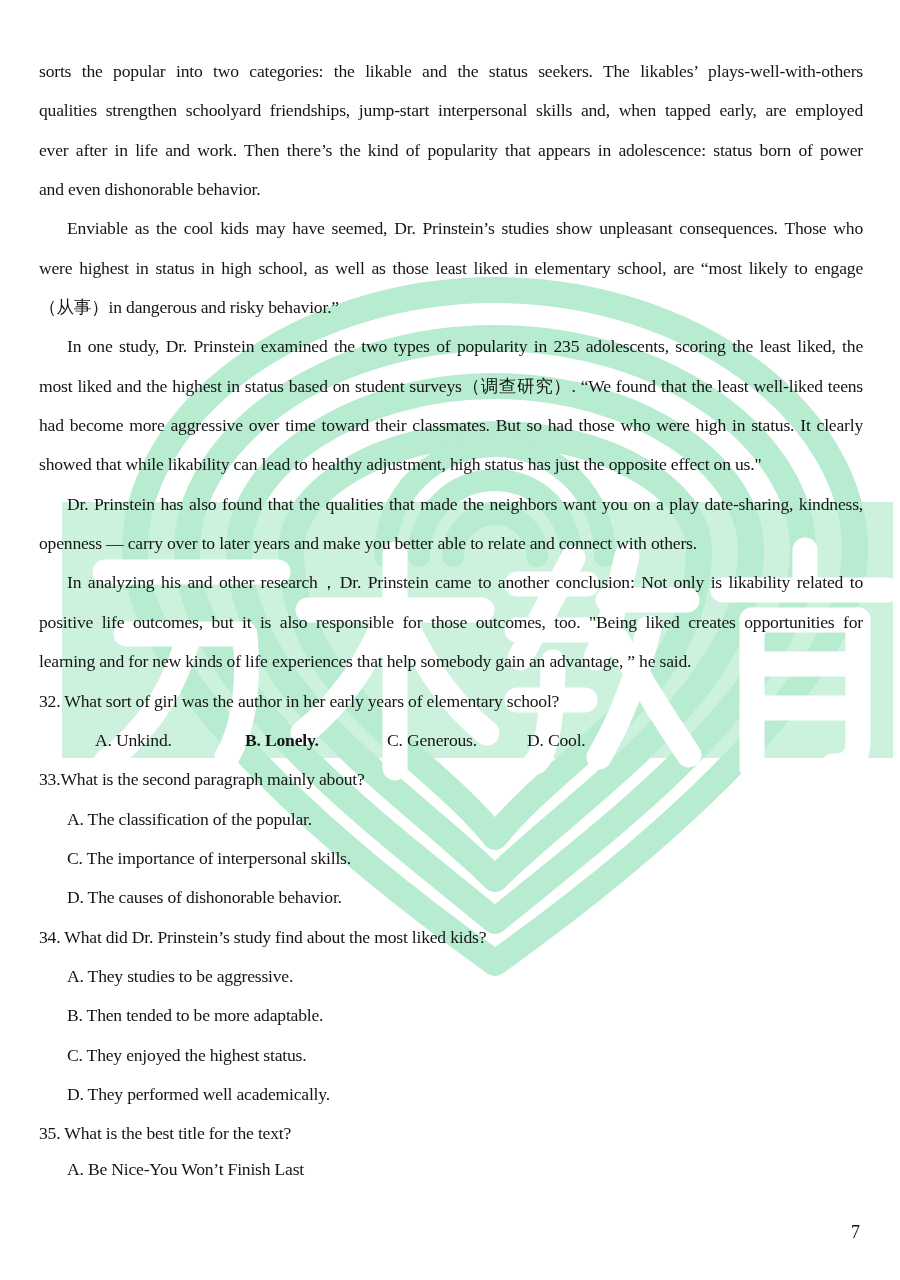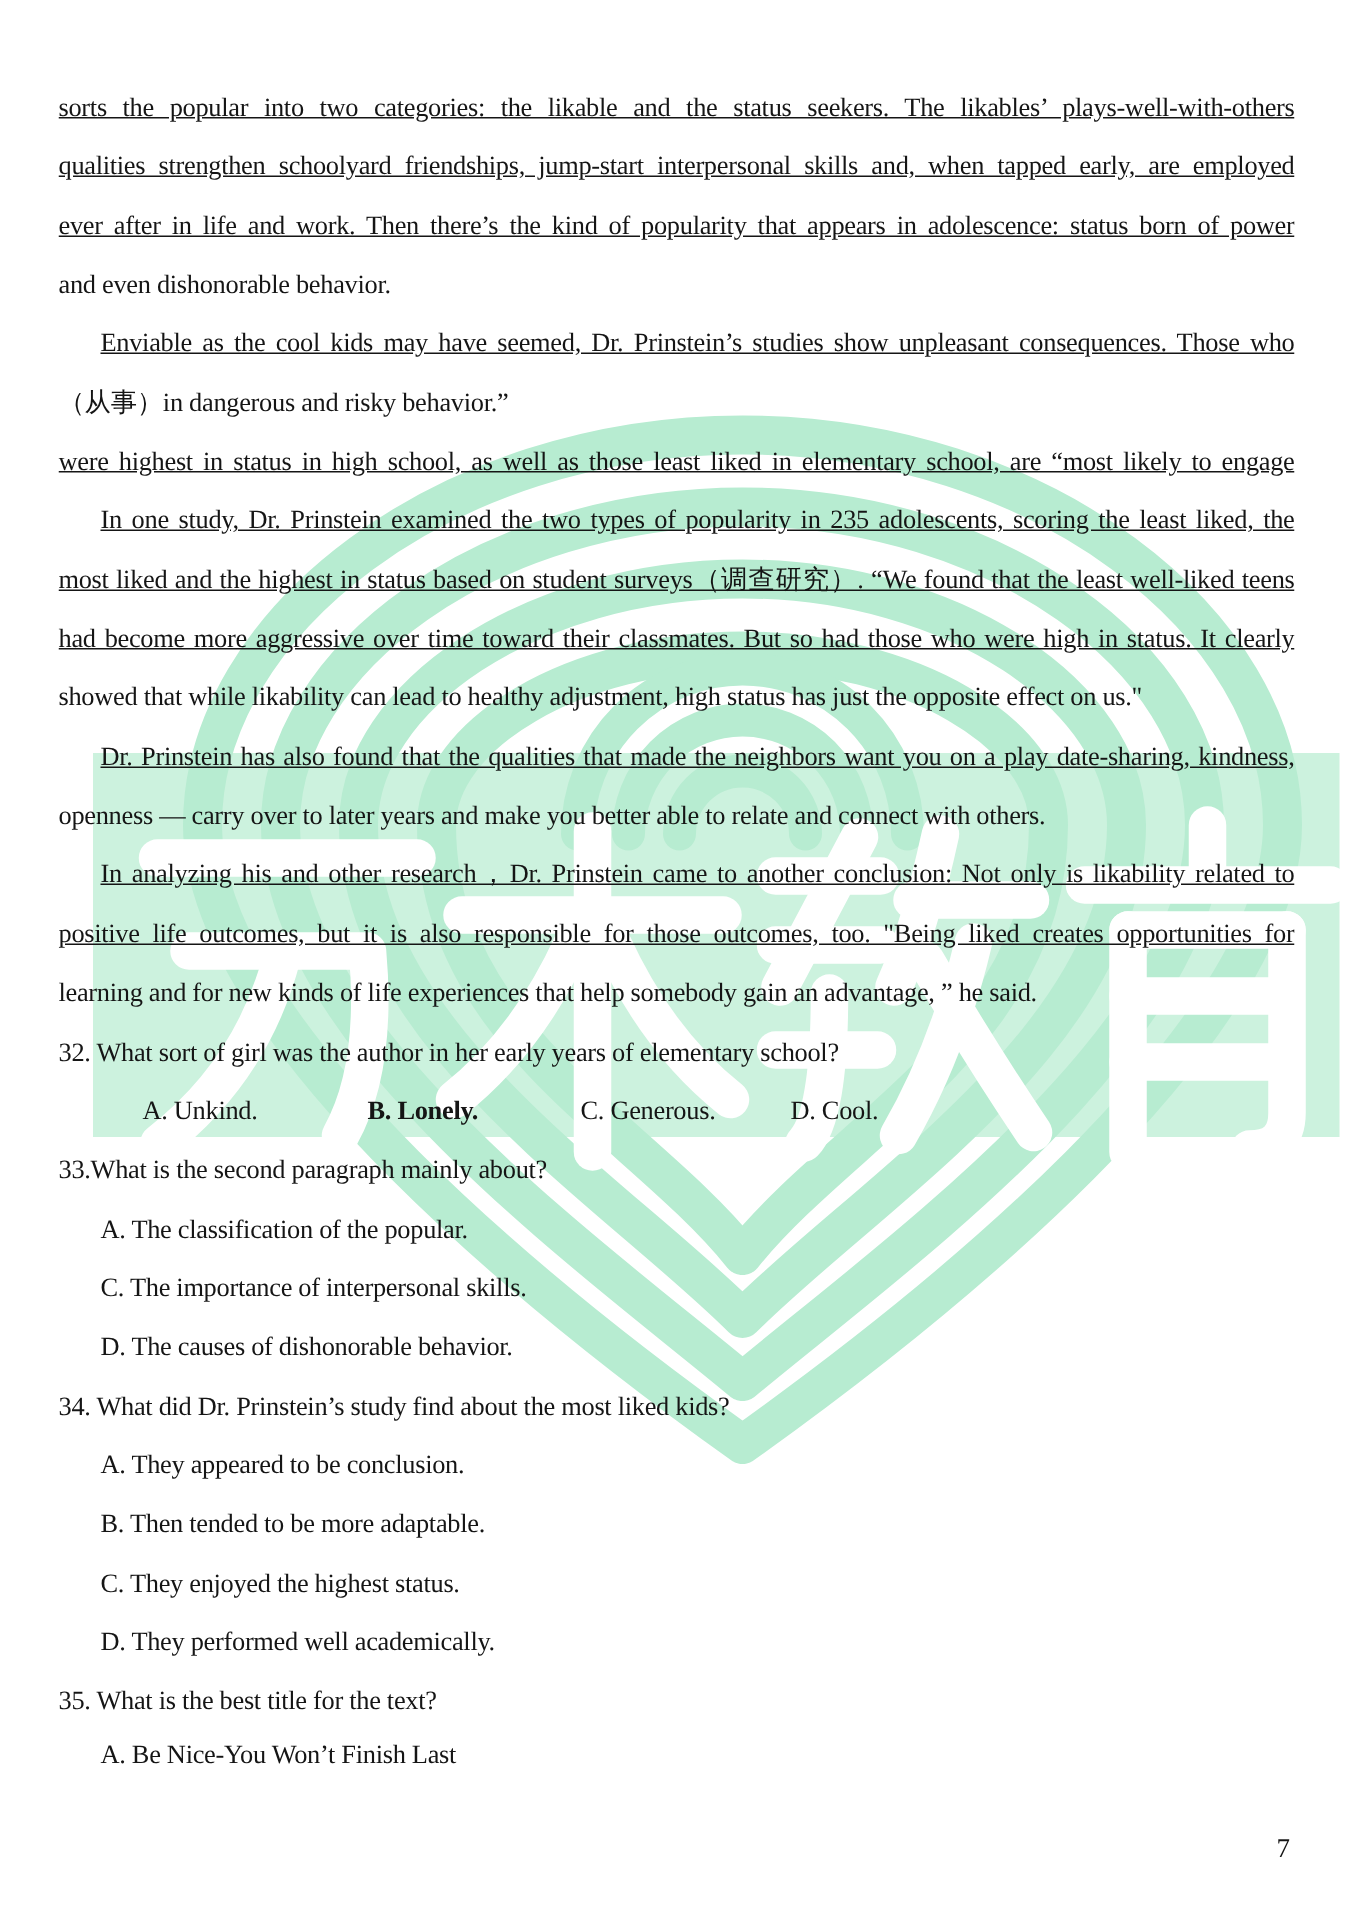--- a/index.html
+++ b/index.html
@@ -19,21 +19,21 @@
     position: absolute; top: 52px; left: 39px; width: 824px; z-index: 1;
     font-size: 17.6px;
     letter-spacing: -0.2px;
   }
   .line {
     height: 39.35px;
     line-height: 39.35px;
     overflow: hidden;
     white-space: normal;
   }
-  .line.j { text-align: justify; text-align-last: justify; text-decoration: underline; }
+  .line.j { text-align: justify; text-align-last: justify; }
   .line.ind { text-indent: 28px; }
   .line.tight { height: 34px; line-height: 30px; }
   .opt-cell { display: inline-block; }
   .page-number {
     position: absolute; top: 1222px; right: 40px; z-index: 1;
     font-size: 18px;
   }
 </style>
 </head>
 <body>
@@ -83,39 +83,39 @@
     <path d="M752 708 L856 708"></path>
   </g>
 </svg>
 
 <div class="content">
     <div class="line j">sorts the popular into two categories: the likable and the status seekers. The likables’ plays-well-with-others</div>
     <div class="line j">qualities strengthen schoolyard friendships, jump-start interpersonal skills and, when tapped early, are employed</div>
     <div class="line j">ever after in life and work. Then there’s the kind of popularity that appears in adolescence: status born of power</div>
     <div class="line">and even dishonorable behavior.</div>
     <div class="line j ind">Enviable as the cool kids may have seemed, Dr. Prinstein’s studies show unpleasant consequences. Those who</div>
+    <div class="line j">were highest in status in high school, as well as those least liked in elementary school, are “most likely to engage</div>
     <div class="line">（从事）in dangerous and risky behavior.”</div>
-    <div class="line j">were highest in status in high school, as well as those least liked in elementary school, are “most likely to engage</div>
     <div class="line j ind">In one study, Dr. Prinstein examined the two types of popularity in 235 adolescents, scoring the least liked, the</div>
     <div class="line j">most liked and the highest in status based on student surveys（调查研究）. “We found that the least well-liked teens</div>
     <div class="line j">had become more aggressive over time toward their classmates. But so had those who were high in status. It clearly</div>
     <div class="line">showed that while likability can lead to healthy adjustment, high status has just the opposite effect on us."</div>
     <div class="line j ind">Dr. Prinstein has also found that the qualities that made the neighbors want you on a play date-sharing, kindness,</div>
     <div class="line">openness — carry over to later years and make you better able to relate and connect with others.</div>
     <div class="line j ind">In analyzing his and other research，Dr. Prinstein came to another conclusion: Not only is likability related to</div>
     <div class="line j">positive life outcomes, but it is also responsible for those outcomes, too. "Being liked creates opportunities for</div>
     <div class="line">learning and for new kinds of life experiences that help somebody gain an advantage, ” he said.</div>
     <div class="line">32. What sort of girl was the author in her early years of elementary school?</div>
     <div class="line ind"><span class="opt-cell" style="width: 150px;">A. Unkind.</span><span class="opt-cell" style="width: 142px; font-weight: bold;">B. Lonely.</span><span class="opt-cell" style="width: 140px;">C. Generous.</span><span class="opt-cell">D. Cool.</span></div>
     <div class="line">33.What is the second paragraph mainly about?</div>
     <div class="line ind">A. The classification of the popular.</div>
     <div class="line ind">C. The importance of interpersonal skills.</div>
     <div class="line ind">D. The causes of dishonorable behavior.</div>
     <div class="line">34. What did Dr. Prinstein’s study find about the most liked kids?</div>
-    <div class="line ind">A. They appeared to be conclusion.</div>
+    <div class="line ind">A. They studies to be aggressive.</div>
     <div class="line ind">B. Then tended to be more adaptable.</div>
     <div class="line ind">C. They enjoyed the highest status.</div>
     <div class="line ind">D. They performed well academically.</div>
     <div class="line">35. What is the best title for the text?</div>
     <div class="line ind tight">A. Be Nice-You Won’t Finish Last</div>
   </div>
 
 <div class="page-number">7</div>
 
 </body></html>

